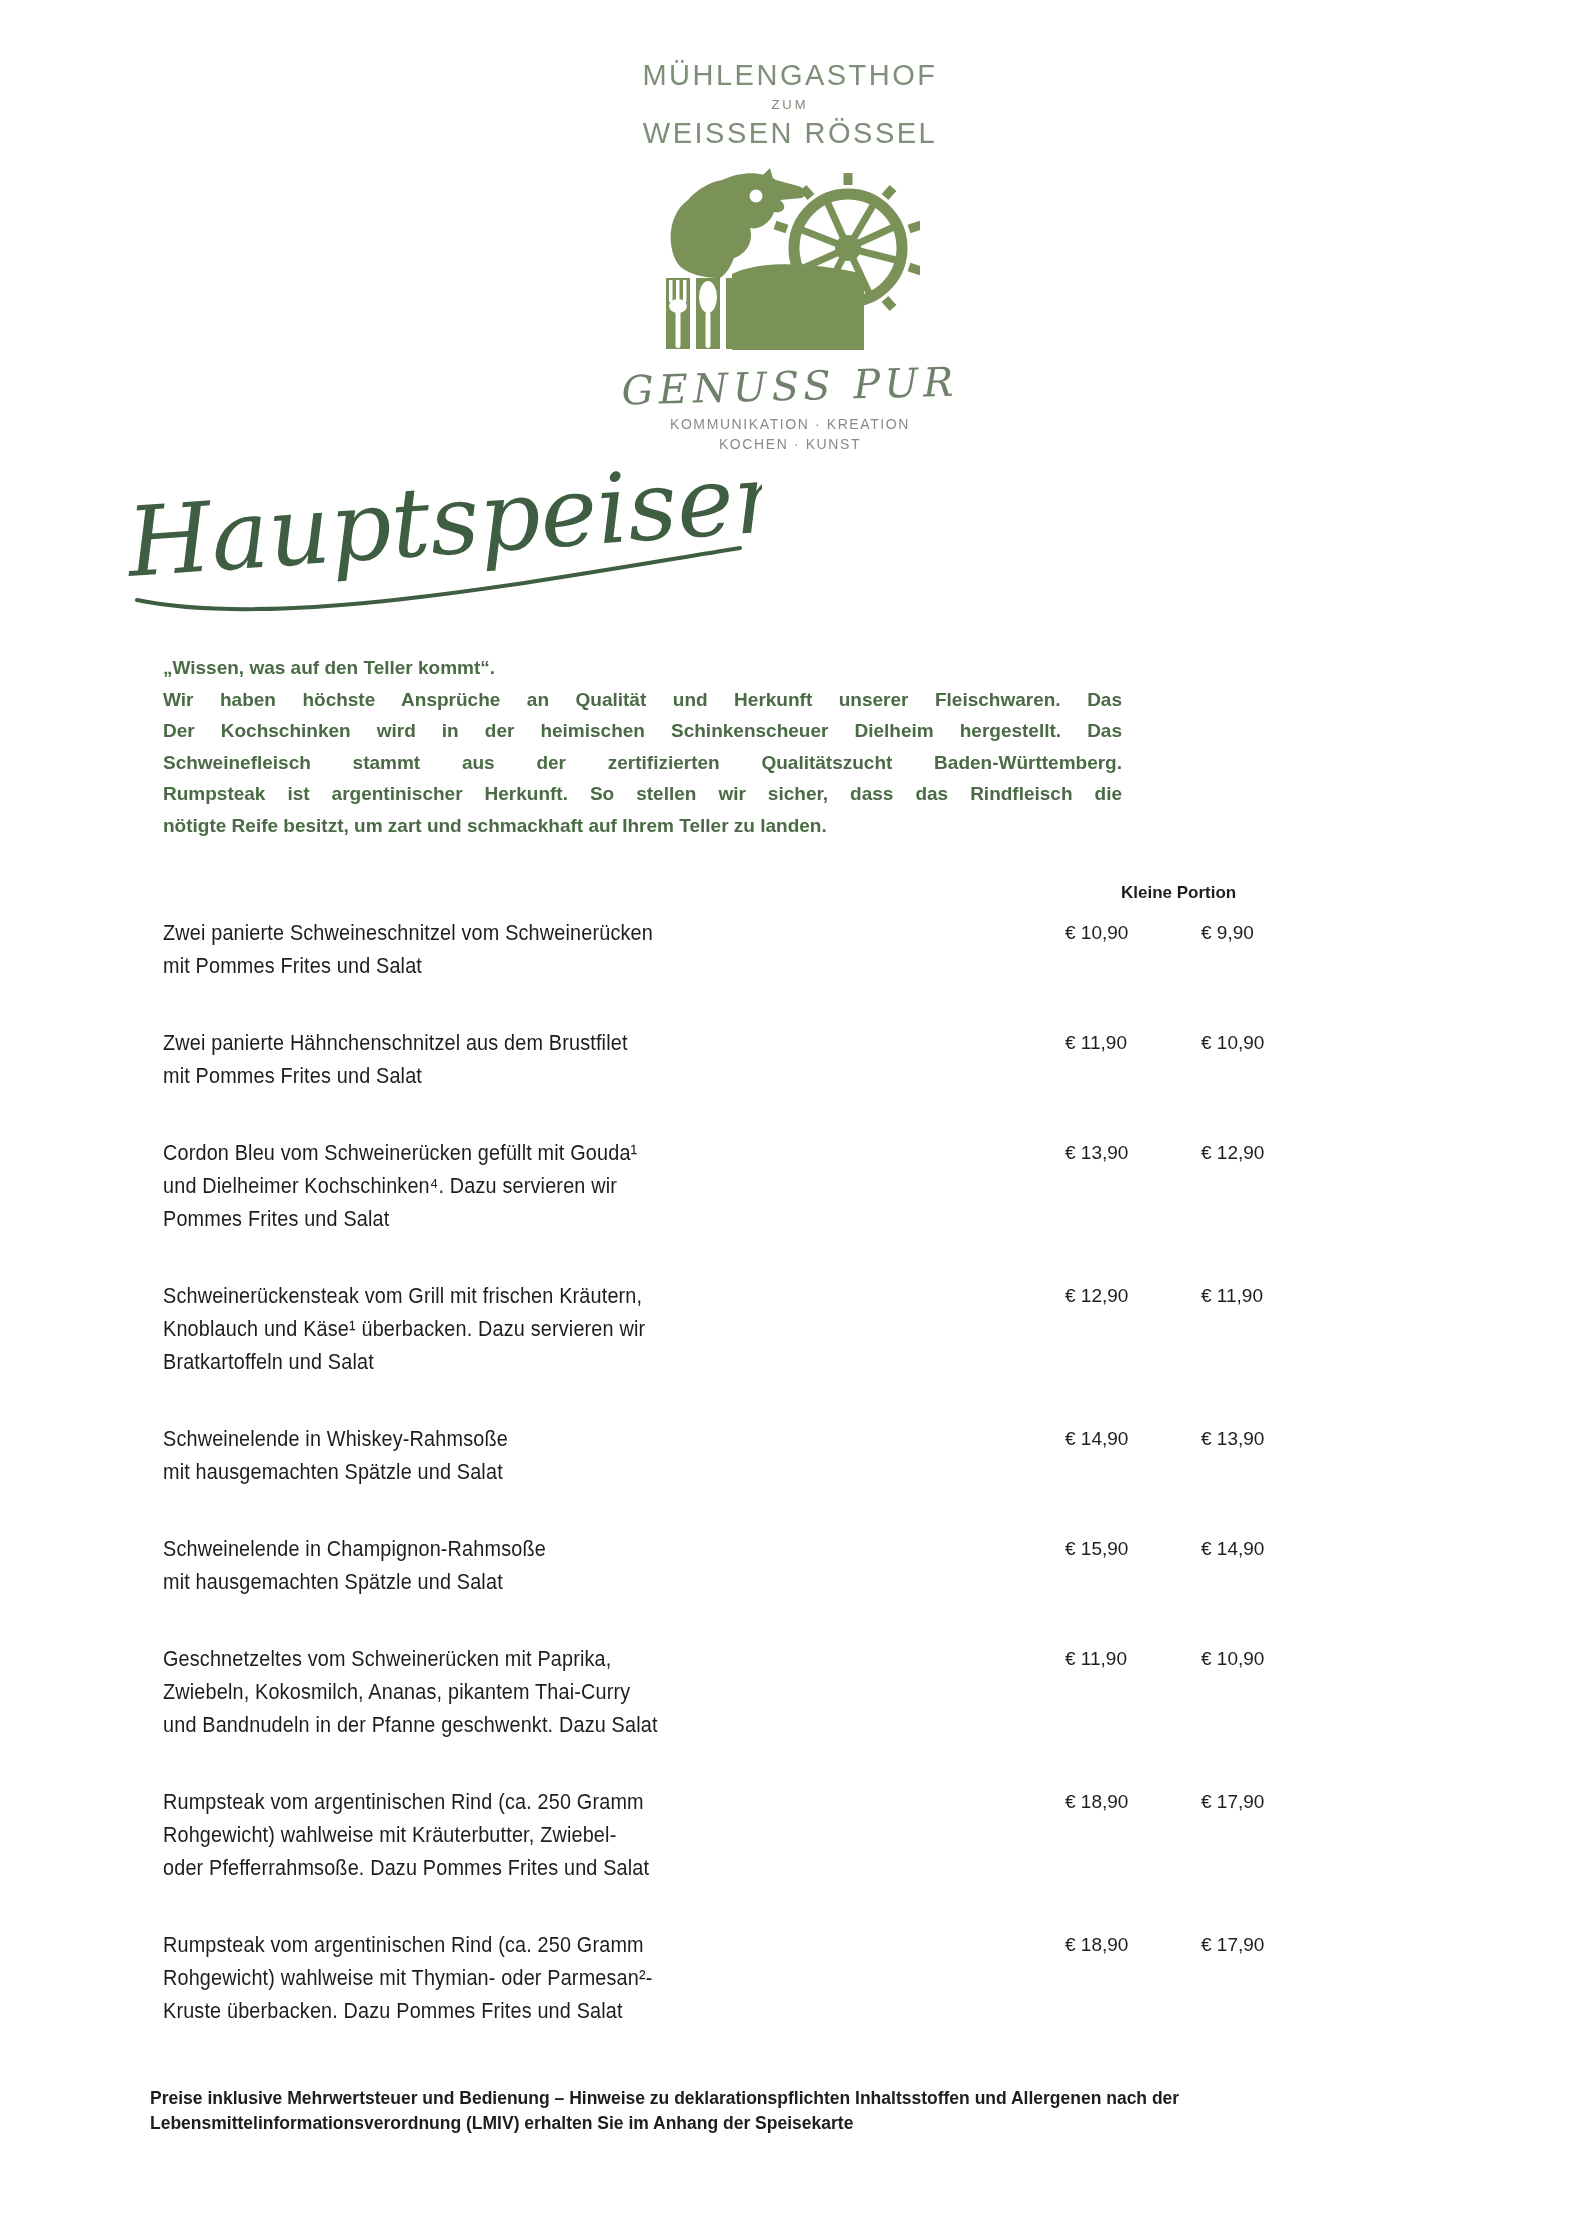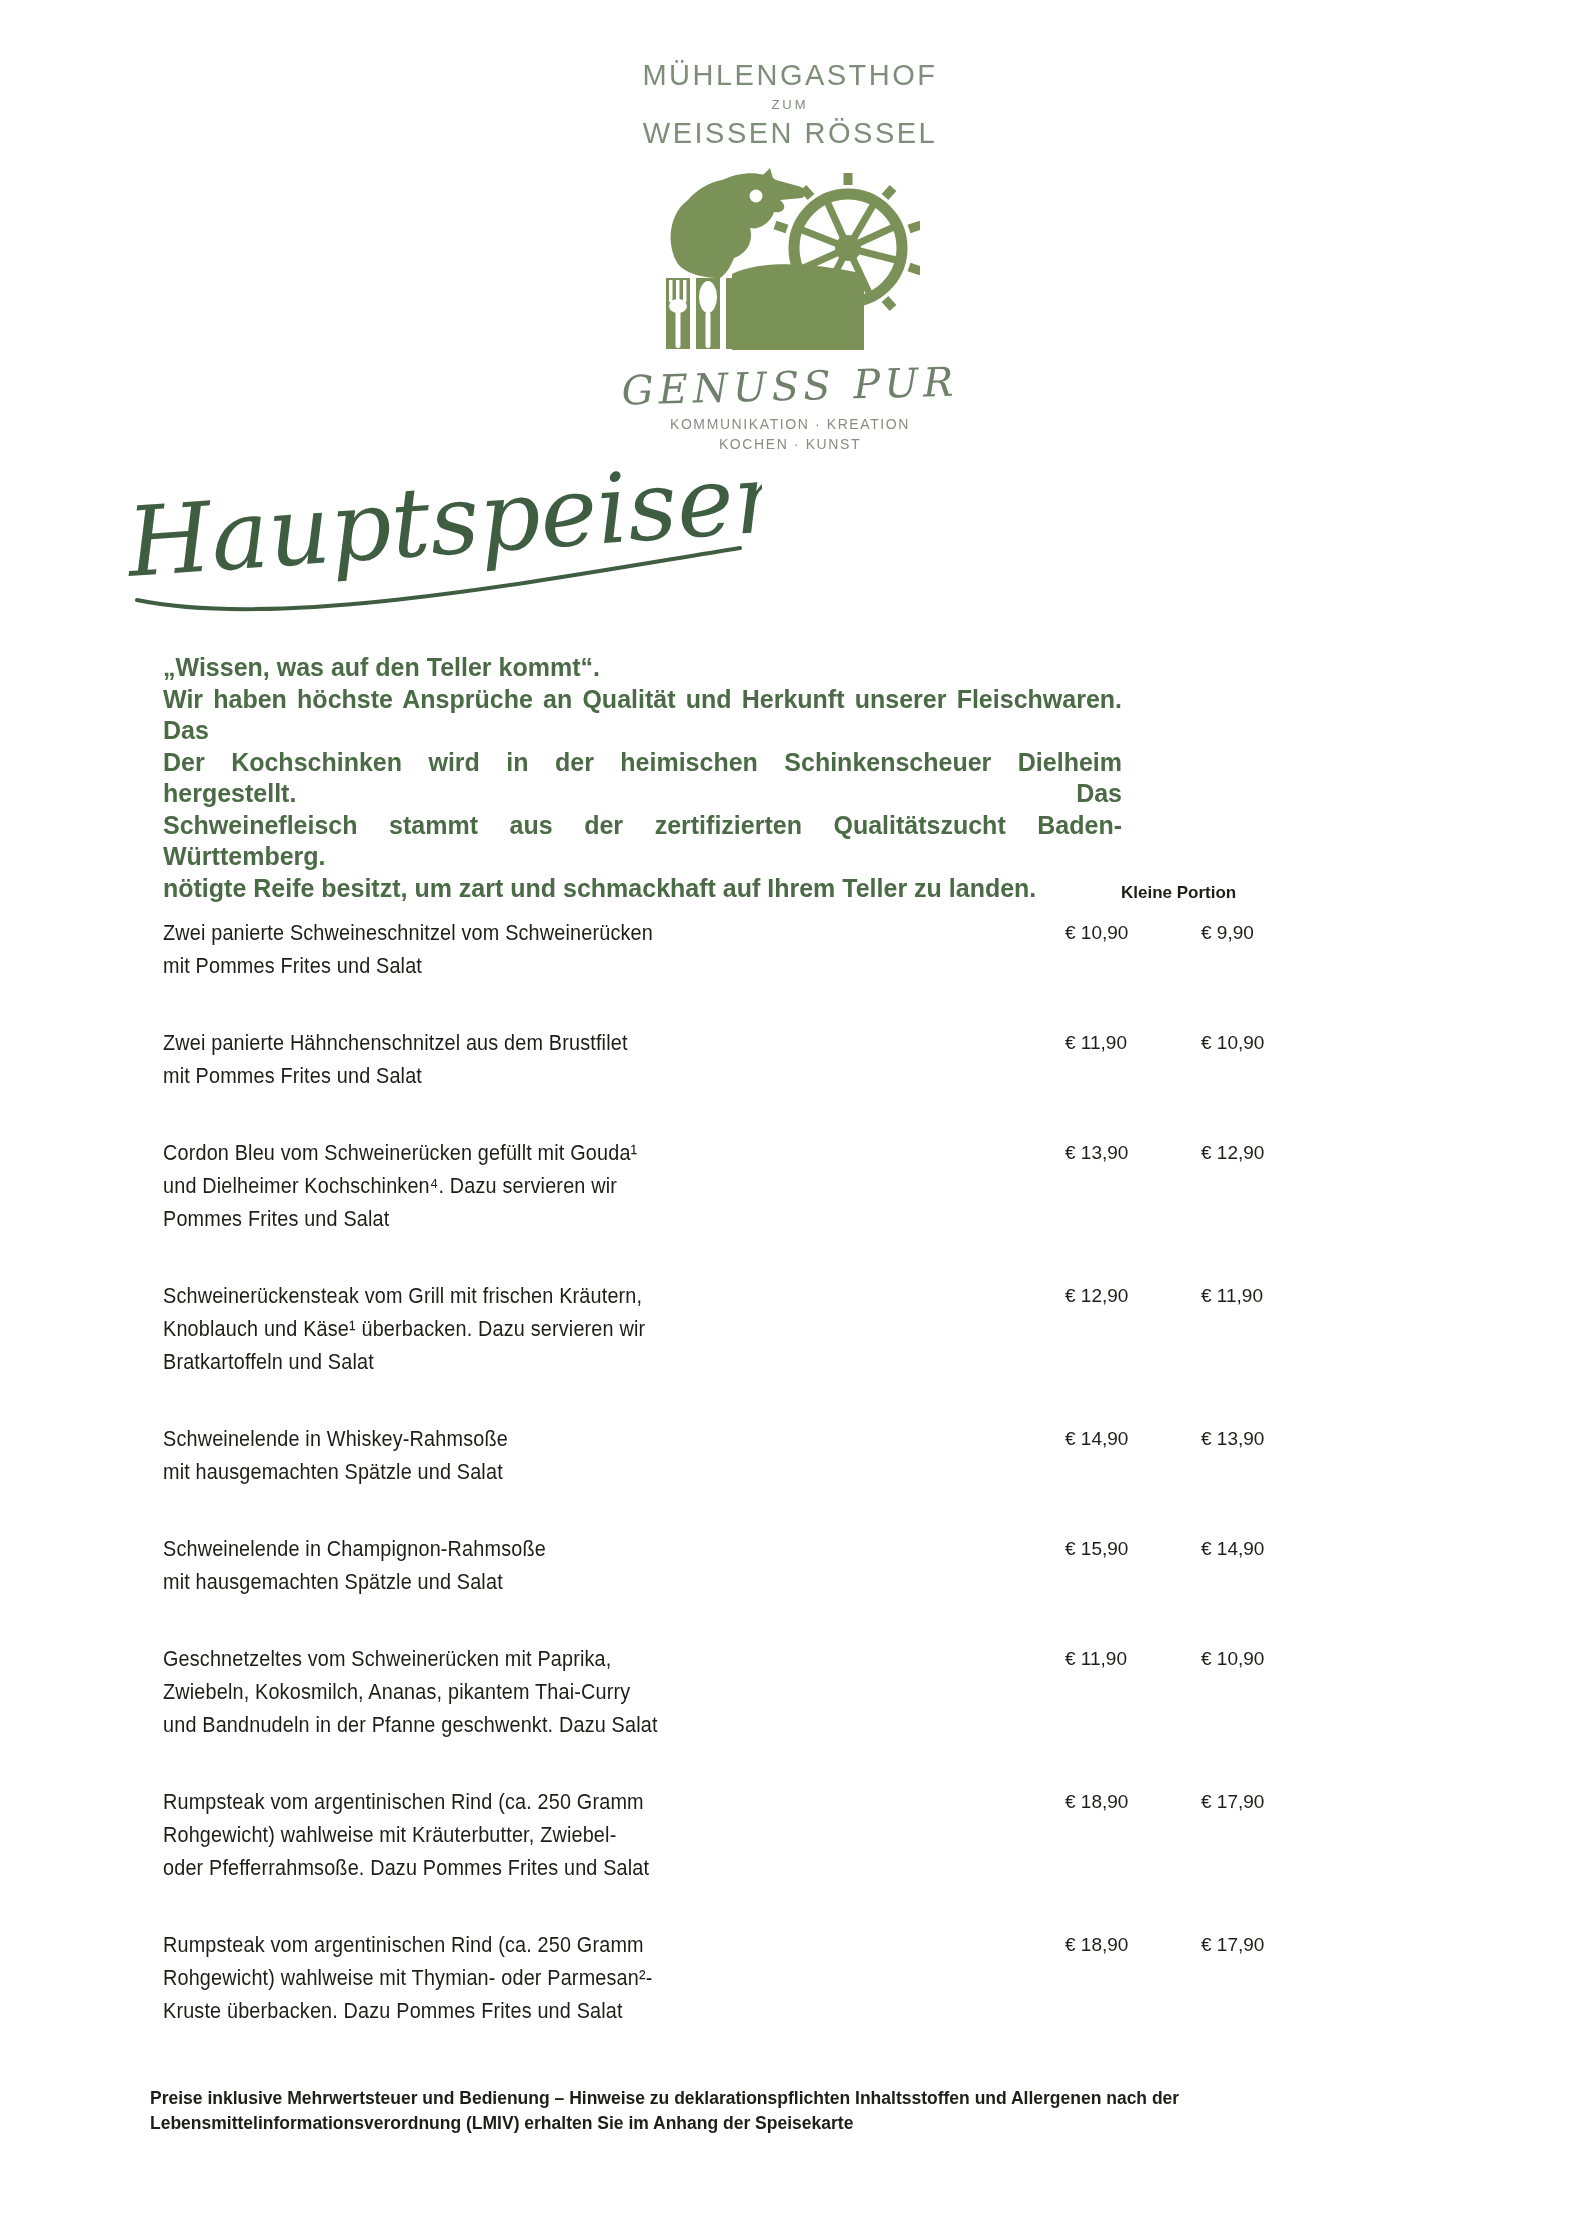--- a/index.html
+++ b/index.html
@@ -59,21 +59,21 @@
   .script-title{
     position:absolute;left:122px;top:458px;
     width:640px;height:180px;
     color:var(--title-green);
   }
 
   
   .intro{
     position:absolute;left:163px;top:652px;width:959px;
     color:var(--intro-green);
-    font-size:25px;font-weight:700;line-height:31.5px;
+    font-size:19px;font-weight:700;line-height:31.5px;
   }
   .intro-quote{white-space:pre-line;}
   .intro-line{text-align:justify;text-align-last:justify;}
   .intro-line.last{text-align-last:left;}
 
   
   .menu{
     position:absolute;left:163px;top:882px;width:1095px;
   }
   .menu-head{
@@ -197,20 +197,21 @@
       <text x="8" y="118" transform="rotate(-4 8 118)" font-family="DejaVu Serif, serif" font-style="italic" font-size="96" fill="currentColor">Hauptspeisen</text>
     </svg>
   </div>
 
   <div class="intro">
     <div class="intro-quote">„Wissen, was auf den Teller kommt“.</div>
     <div>
         <div class="intro-line">Wir haben höchste Ansprüche an Qualität und Herkunft unserer Fleischwaren. Das</div>
         <div class="intro-line">Der Kochschinken wird in der heimischen Schinkenscheuer Dielheim hergestellt. Das</div>
         <div class="intro-line">Schweinefleisch stammt aus der zertifizierten Qualitätszucht Baden-Württemberg.</div>
+        <div class="intro-line">Rumpsteak ist argentinischer Herkunft. So stellen wir sicher, dass das Rindfleisch die</div>
         <div class="intro-line last">nötigte Reife besitzt, um zart und schmackhaft auf Ihrem Teller zu landen.</div>
       </div>
   </div>
 
   <div class="menu">
     <div class="menu-head">
       <div class="price-col-header">Kleine Portion</div>
     </div>
     <div>
   <div class="menu-row">

